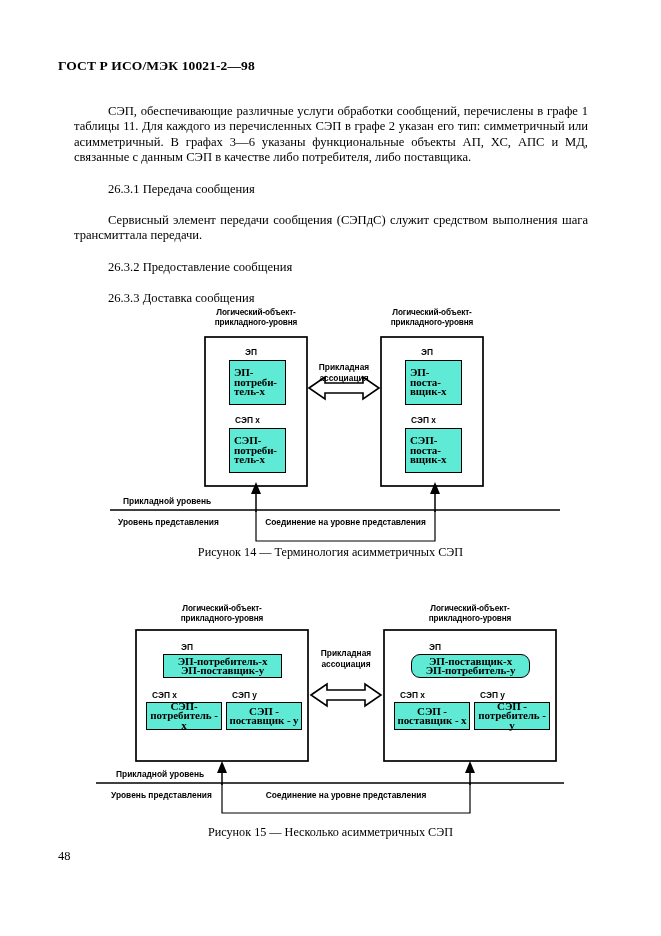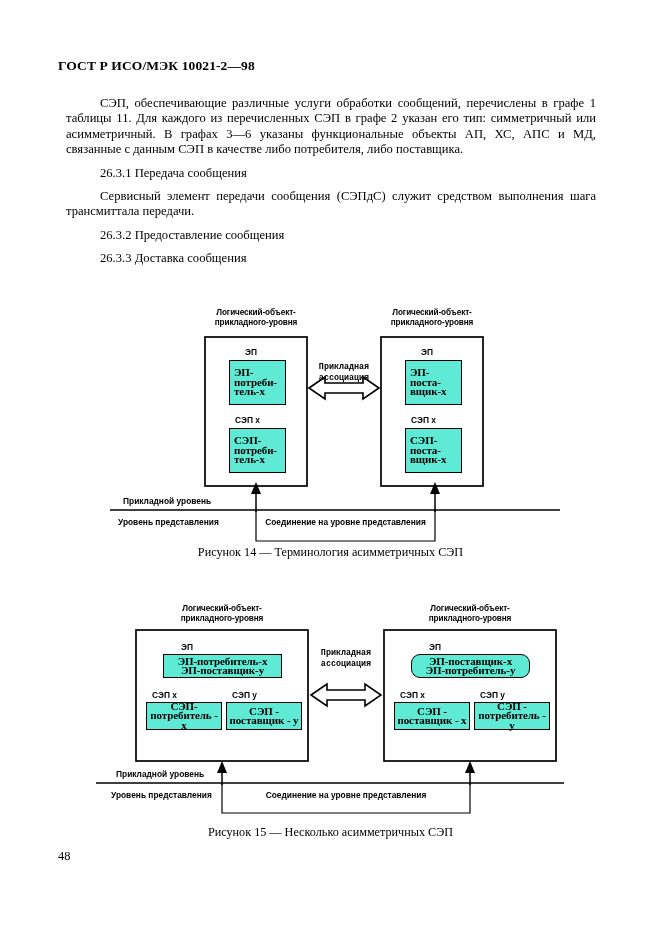--- a/index.html
+++ b/index.html
@@ -38,21 +38,21 @@
     position: absolute;
     left: 58px;
     top: 88px;
     width: 546px;
     font-size: 12.6px;
     line-height: 15.4px;
     text-align: justify;
     text-justify: inter-word;
   }
   .body-text p {
-    margin: 8px;
+    margin: 16px;
     text-indent: 34px;
   }
 
   
   .figure {
     position: absolute;
     left: 0;
     width: 661px;
   }
   #figure-14 { top: 300px; height: 270px; }
@@ -112,21 +112,21 @@
     display: flex;
     flex-direction: column;
     justify-content: center;
     white-space: pre-line;
   }
   .inner-box.c { text-align: center; align-items: center; padding: 0 2px; }
   .inner-box.l { text-align: left; padding-left: 4px; }
 
   .assoc-label {
     position: absolute;
-    font-family: Liberation Mono, monospace;
+    font-family: Liberation Sans, sans-serif;
     font-size: 8.4px;
     font-weight: bold;
     line-height: 10.5px;
     text-align: center;
     white-space: pre-line;
   }
 
   .layer-label {
     position: absolute;
     font-family: "Liberation Sans", sans-serif;

